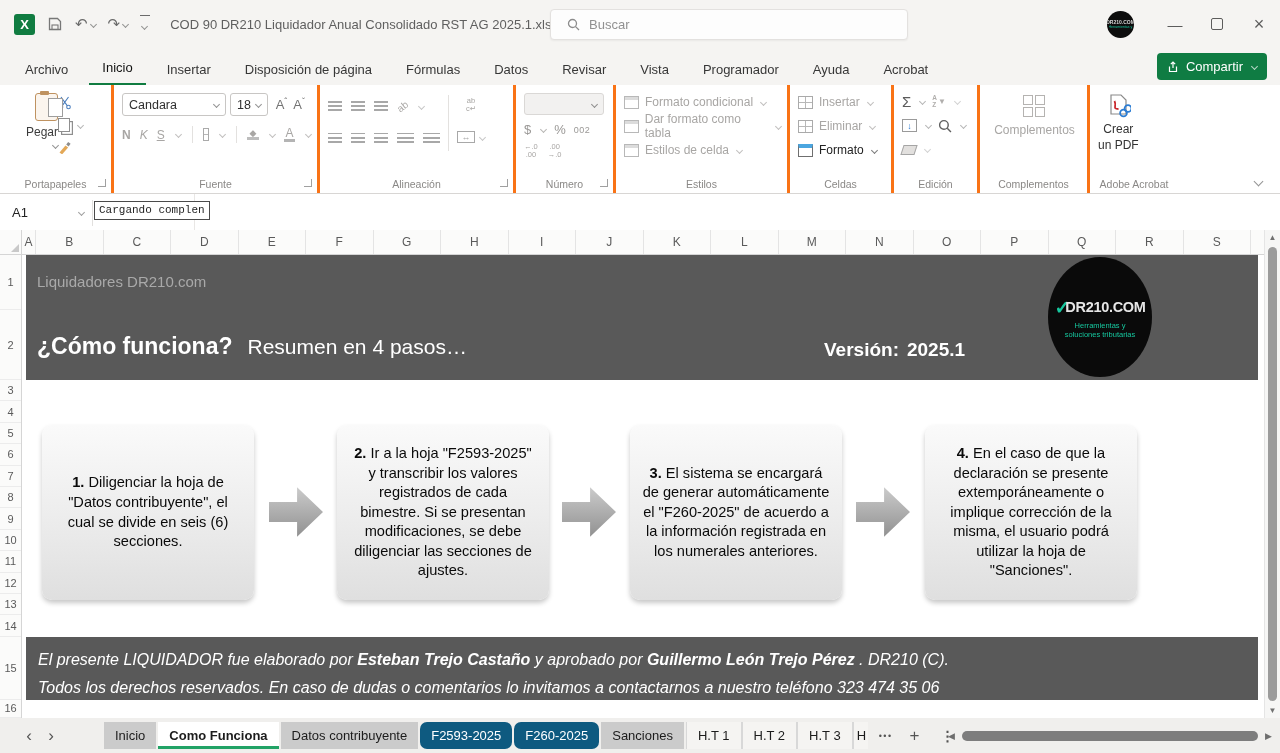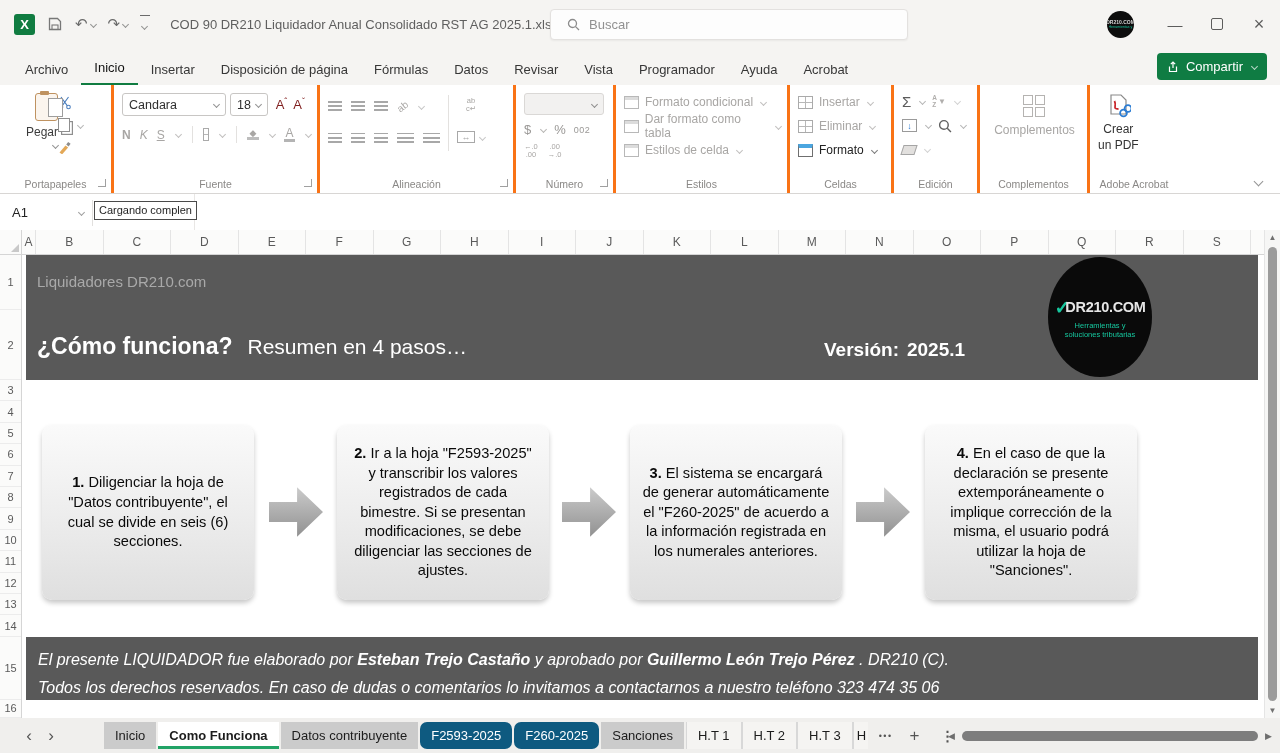--- a/index.html
+++ b/index.html
@@ -51,21 +51,21 @@
   .clipcol .it{display:flex;align-items:center;gap:2px;height:14px;}
   .copy{width:10px;height:12px;border:1.2px solid #8f8f8f;background:#fff;
         box-shadow:3px 3px 0 -1.2px #fff,3px 3px 0 0 #8f8f8f;margin-right:4px;}
   .g-font{width:206px;}
   .row{display:flex;align-items:center;}
   .sel{display:flex;align-items:center;border:1px solid #c8c6c4;border-radius:3px;background:#fff;
        font-size:12.5px;color:#2f2f2f;padding:0 6px;height:23px;box-sizing:border-box;}
   .sel .chev{margin-left:auto;color:#666;}
   .fontname{width:117px;margin-right:4px;}
   .fontsize{width:41px;margin-right:8px;}
-  .Af{font-size:13px;color:#7f1d1d;margin-right:6px;}
+  .Af{font-size:13px;color:#737373;margin-right:6px;}
   .Af i{font-style:normal;font-size:9px;vertical-align:super;}
   .frow2{margin-top:10px;gap:9px;color:#a8a6a4;}
   .fN{font-weight:bold;}.fK{font-style:italic;}.fS{text-decoration:underline;}
   .vsep{width:1px;height:17px;background:#e3e1df;margin:0 2px;}
   .cellico{width:15px;height:13px;border:1px solid #aaa;box-sizing:border-box;
     background-image:linear-gradient(to right,transparent 6px,#b8b8b8 6px,#b8b8b8 7px,transparent 7px),
                      linear-gradient(to bottom,transparent 5px,#b8b8b8 5px,#b8b8b8 6px,transparent 6px);}
   .fillico{display:inline-flex;flex-direction:column;align-items:center;line-height:6px;}
   .fillico .d{font-size:9px;}
   .fillico .bar{width:12px;height:3px;background:#bdbdbd;margin-top:1px;}
@@ -104,21 +104,21 @@
   .pdf-lbl{font-size:12px;color:#333;text-align:center;line-height:1.3;margin-top:3px;}
   .rib-collapse{position:absolute;right:18px;bottom:8px;color:#666;}
   
   .fbar{height:37px;display:flex;align-items:center;background:#fff;border-bottom:1px solid #cfcdcb;position:relative;}
   .namebox{width:93px;height:26px;padding-left:12px;display:flex;align-items:center;font-size:13px;color:#222;
            border-right:1px solid #e2e0de;box-sizing:border-box;}
   .namebox .chev{margin-left:auto;margin-right:8px;color:#777;}
   .fx-zone{width:102px;display:flex;gap:11px;padding-left:10px;align-items:center;color:#c9c7c5;
            font-size:12px;position:relative;height:100%;border-right:1px solid #e9e7e5;box-sizing:border-box;}
   .loading-tip{position:absolute;left:1px;top:7px;height:17px;line-height:17px;padding:0 4px;border:1px solid #4a4a4a;
-               background:#fff;font-size:11px;color:#1e1e1e;white-space:nowrap;z-index:5;}
+               background:#fff;font-size:11px;color:#1e1e1e;white-space:nowrap;z-index:5;font-family:Liberation Mono, monospace;}
   .finput{flex:1;height:100%;}
   
   .gridwrap{position:absolute;left:0;right:0;top:230px;bottom:35px;}
   .corner{position:absolute;left:0;top:0;width:22px;height:25px;background:#fbfbfa;border-right:1px solid #d5d5d5;
           border-bottom:1px solid #d5d5d5;box-sizing:border-box;}
   .corner:after{content:"";position:absolute;right:2px;bottom:2px;border-left:8px solid transparent;
                 border-bottom:8px solid #c9c9c9;}
   .colheads{position:absolute;left:22px;top:0;right:16px;height:25px;display:flex;background:#fbfbfa;
             border-bottom:1px solid #d5d5d5;box-sizing:border-box;overflow:hidden;}
   .colh{width:67.5px;border-right:1px solid #e4e4e4;display:flex;align-items:center;justify-content:center;
@@ -222,21 +222,21 @@
       <div class="wbtn">
           <span class="maxsq"></span>
         </div>
       <div class="wbtn">
           <span style="font-size:18px;">×</span>
         </div>
     </div>
   </div>
 
   <div class="rtabs">
-    <div id="ribbon-tabs-list" style="display:flex;align-items:flex-end;">
+    <div id="ribbon-tabs-list" style="display:flex;align-items:flex-end;gap:8px;">
         <div class="rtab">Archivo</div>
         <div class="rtab active">Inicio</div>
         <div class="rtab">Insertar</div>
         <div class="rtab">Disposición de página</div>
         <div class="rtab">Fórmulas</div>
         <div class="rtab">Datos</div>
         <div class="rtab">Revisar</div>
         <div class="rtab">Vista</div>
         <div class="rtab">Programador</div>
         <div class="rtab">Ayuda</div>

